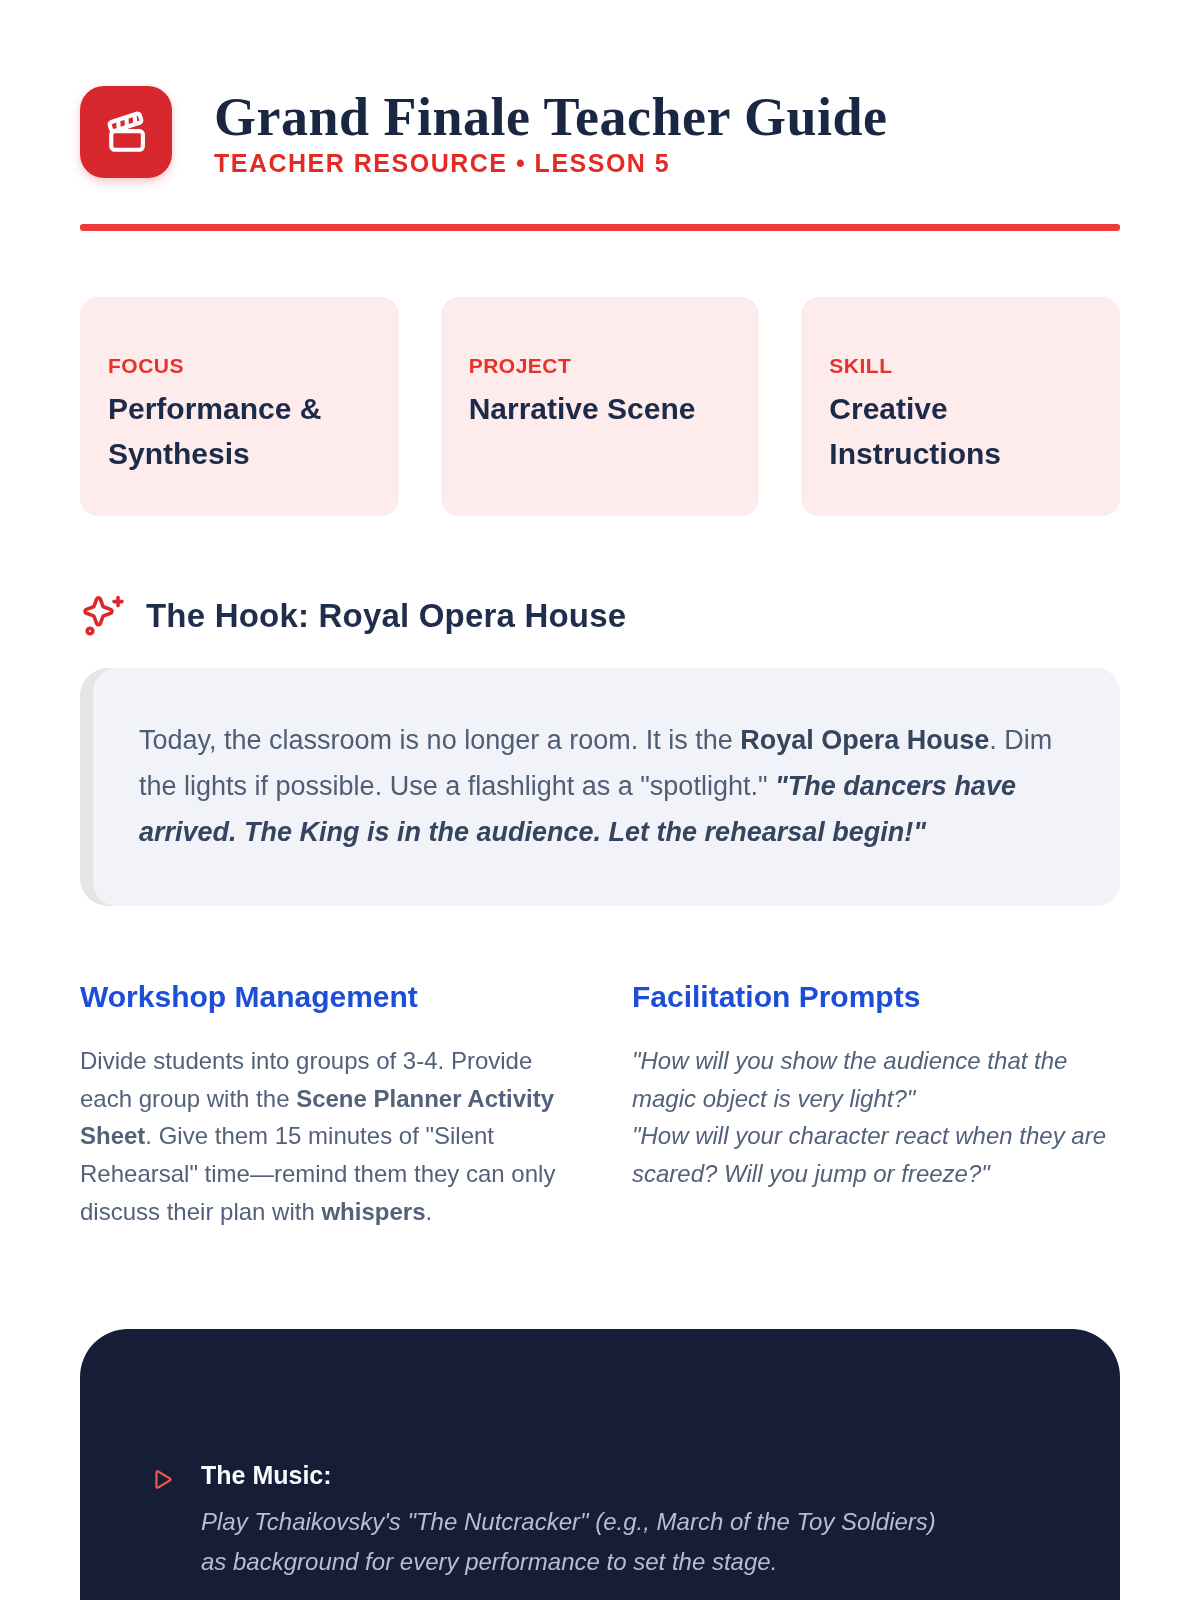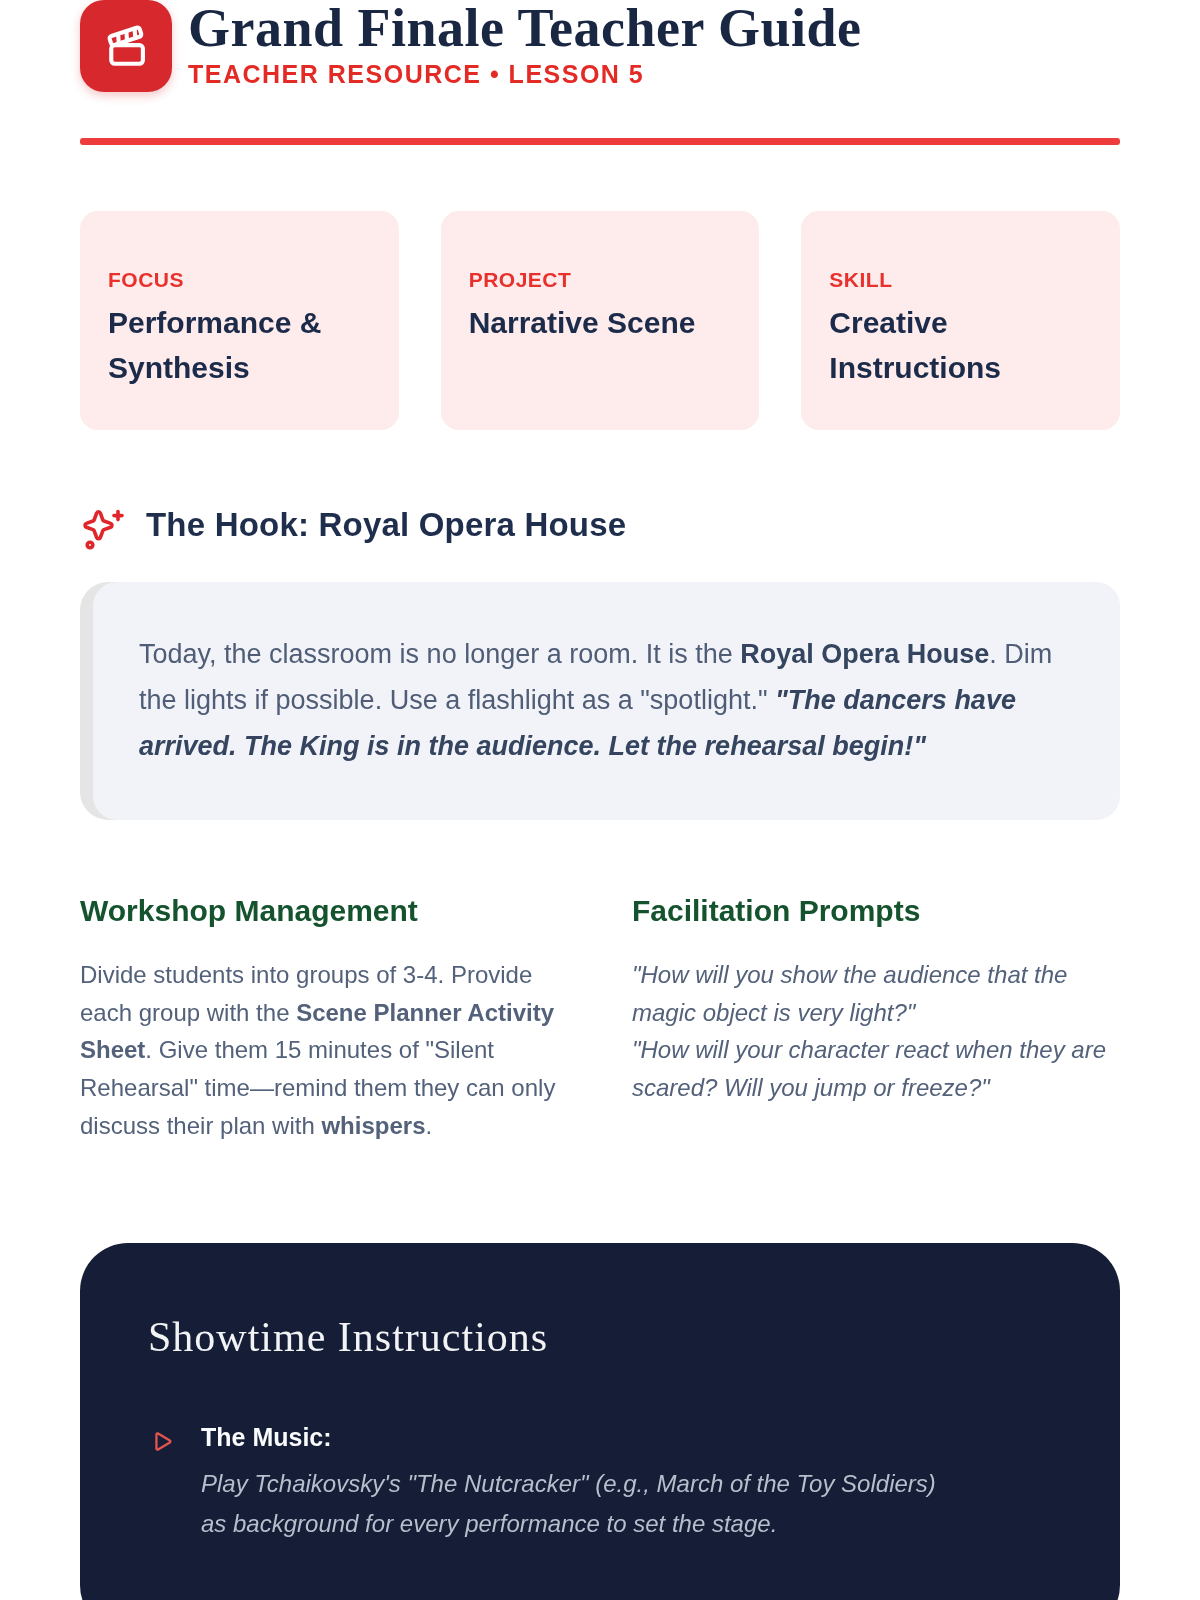--- a/index.html
+++ b/index.html
@@ -5,21 +5,21 @@
   * { margin: 0; padding: 0; box-sizing: border-box; }
   html, body { background: #ffffff; }
   body {
     width: 1200px; height: 1600px; overflow: hidden;
     font-family: "Liberation Sans", sans-serif;
     position: relative;
   }
   .content { padding: 0 80px; }
 
   
-  .header { display: flex; align-items: flex-start; gap: 16px; }
+  .header { display: flex; align-items: flex-end; gap: 42px; padding-top: 86px; }
   .app-icon {
     width: 92px; height: 92px; border-radius: 24px;
     background: #D7282E; flex: 0 0 auto;
     display: flex; align-items: center; justify-content: center;
     box-shadow: 0 4px 10px rgba(215,40,46,0.25);
   }
   .app-icon svg { width: 52px; height: 52px; }
   .title {
     font-family: "Liberation Serif", serif;
     font-size: 54px; font-weight: 600; color: #1A2742;
@@ -37,34 +37,34 @@
   .cards { margin-top: 66px; display: grid; grid-template-columns: 1fr 1fr 1fr; gap: 42px; }
   .card {
     background: #FDECEB; border-radius: 18px;
     padding: 40px 28px; min-height: 180px;
   }
   .card-label { color: #E8312C; font-weight: 800; font-size: 21px; letter-spacing: 0.5px; margin-top: 17px; }
   .card-value { margin-top: 8px; color: #1C2B4A; font-weight: 800; font-size: 30px; line-height: 1.5; }
   .card-value.italic { }
 
   
-  .section-heading { margin-top: 76px; display: flex; align-items: flex-start; gap: 18px; }
+  .section-heading { margin-top: 76px; display: flex; align-items: center; gap: 18px; }
   .section-heading svg { width: 48px; height: 48px; flex: 0 0 auto; }
   .section-heading h2 { font-size: 33px; font-weight: 800; color: #1F2E4D; letter-spacing: 0.2px; }
 
   .quote-wrap { margin-top: 28px; background: #e5e5e5; border-radius: 28px; }
   .quote {
     background: #F1F3F8; border-radius: 24px; margin-left: 13px;
     padding: 50px 46px; font-size: 27px; line-height: 1.7; color: #4F5D76;
   }
   .quote b, .quote .seg-bold { color: #35455F; }
 
   
   .columns { margin-top: 74px; display: grid; grid-template-columns: 1fr 1fr; gap: 64px; }
-  .col-heading { font-size: 30px; font-weight: 800; color: #14532d; }
+  .col-heading { font-size: 30px; font-weight: 800; color: #1d4ed8; }
   .col-body { margin-top: 28px; font-size: 24px; line-height: 1.58; color: #53617A; }
   .col-body.prompts { font-style: italic; }
   .col-body p { margin: 0; }
 
   
   .showtime {
     margin: 98px 0 0 0; background: #151E36; border-radius: 48px;
     padding: 70px 68px 90px; min-height: 340px;
   }
   .showtime-heading {
@@ -141,21 +141,20 @@
     <div>
       <div class="col-heading">Facilitation Prompts</div>
       <div class="col-body prompts">
         <p>"How will you show the audience that the magic object is very light?"</p>
         <p>"How will your character react when they are scared? Will you jump or freeze?"</p>
       </div>
     </div>
   </div>
 
   <div class="showtime">
-    <div class="showtime-heading">Showtime Instructions</div>
     <div class="showtime-item">
       <svg viewBox="0 0 24 24" fill="none" stroke="#E8554E" stroke-width="2" stroke-linecap="round" stroke-linejoin="round">
         <path d="M7.5 5.8v12.4a1 1 0 0 0 1.5.87l10.4-6.2a1 1 0 0 0 0-1.74L9 4.93a1 1 0 0 0-1.5.87Z"></path>
       </svg>
       <div>
         <div class="item-title">The Music:</div>
         <div class="item-body">Play Tchaikovsky's "The Nutcracker" (e.g., March of the Toy Soldiers) as background for every performance to set the stage.</div>
       </div>
     </div>
   </div>

